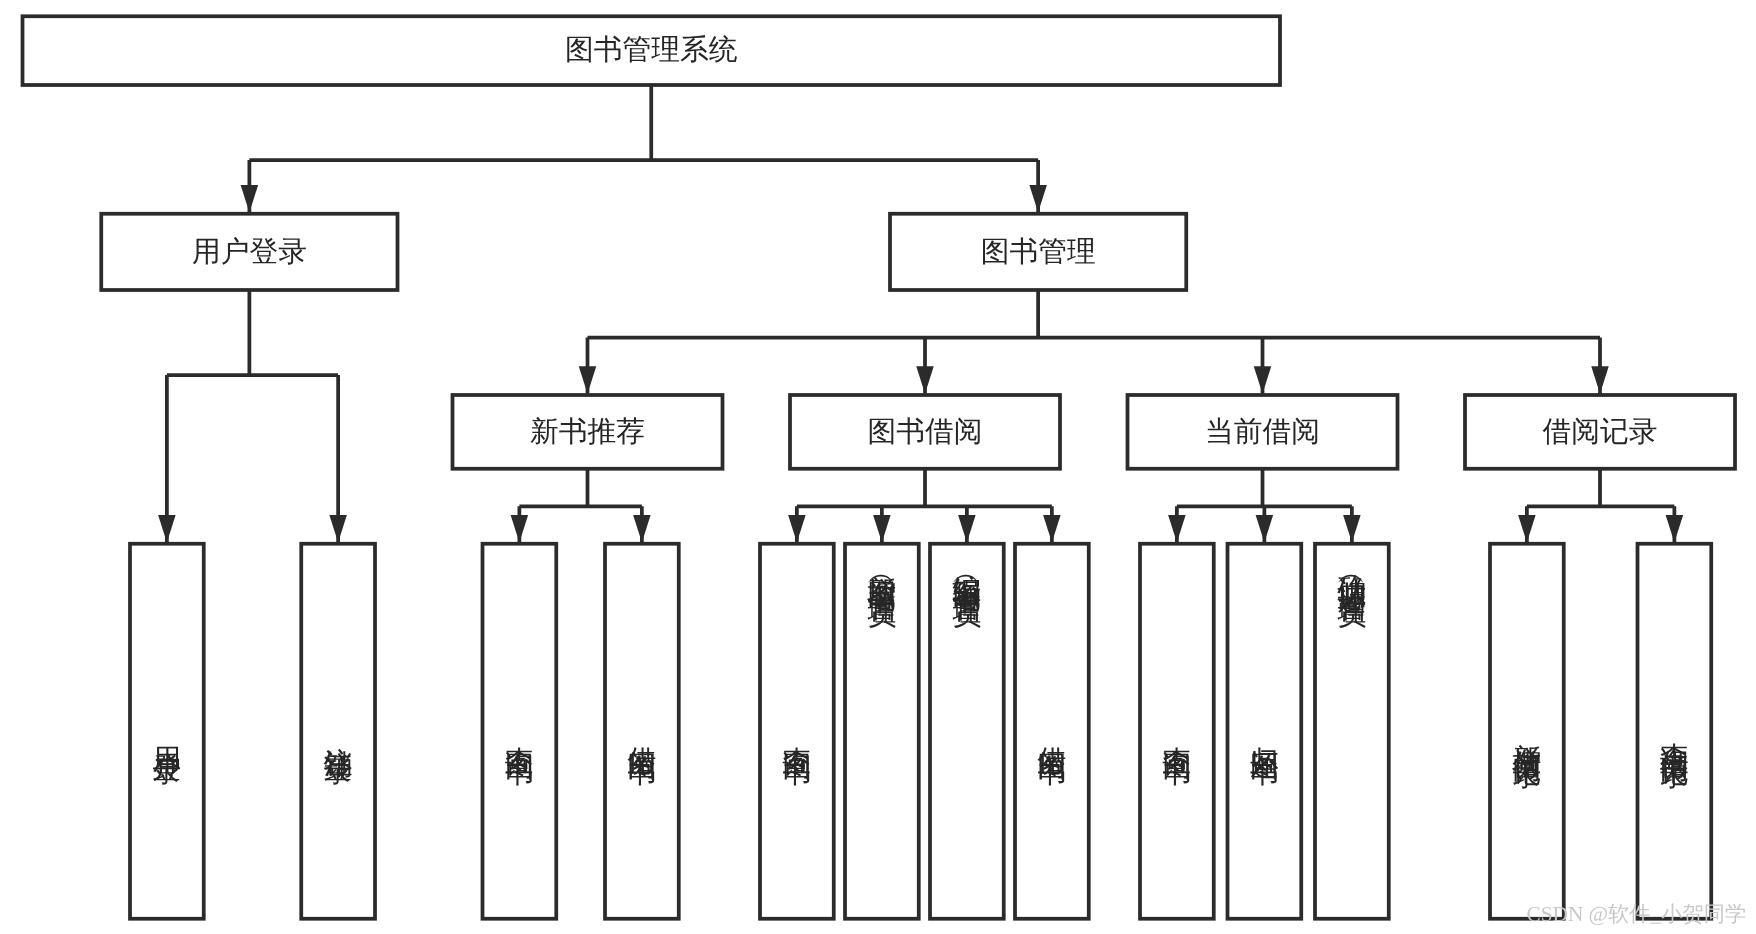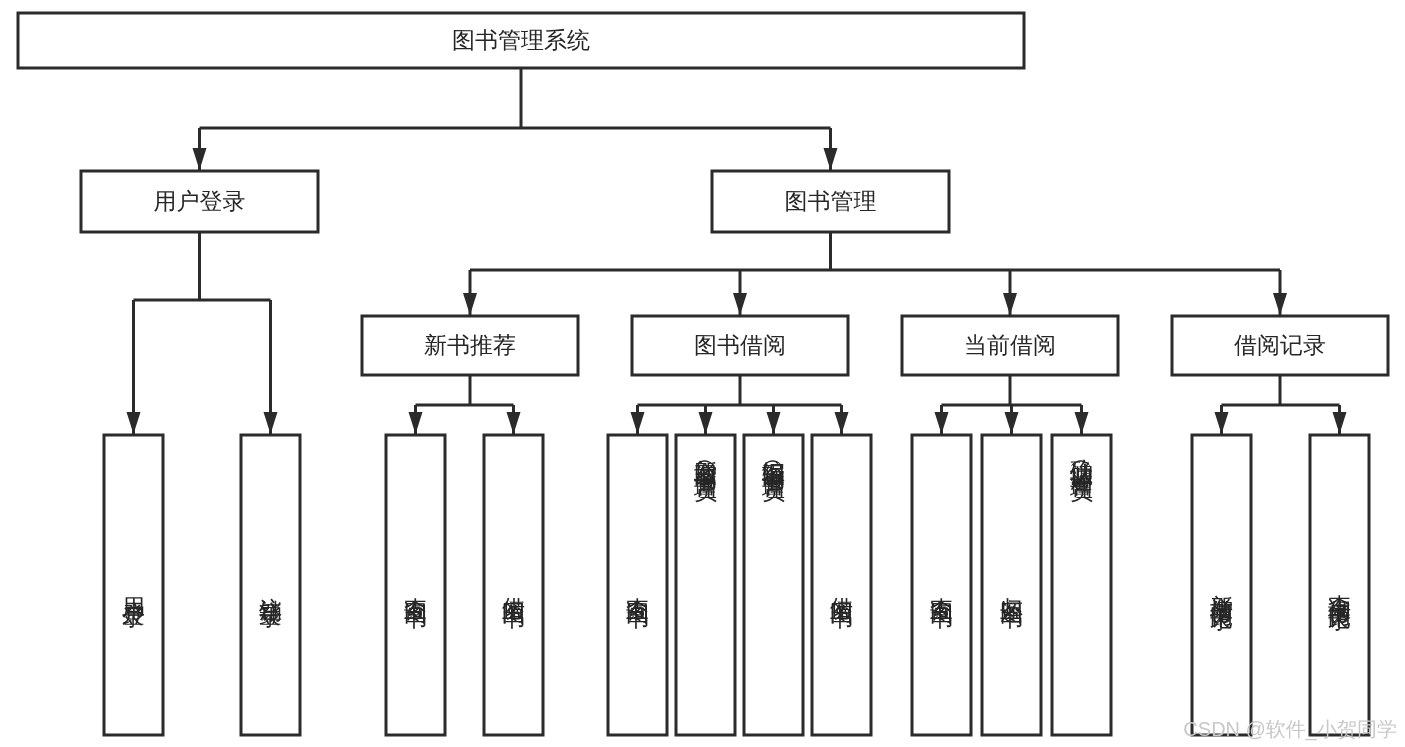--- a/index.html
+++ b/index.html
@@ -60,22 +60,22 @@
     display: flex;
     align-items: center;
     justify-content: center;
     white-space: nowrap;
     pointer-events: none;
   }
   .watermark {
     position: absolute;
     right: 8px;
     bottom: 4px;
-    font-family: Liberation Sans, sans-serif;
-    font-size: 20px;
+    font-family: Liberation Serif, serif;
+    font-size: 17px;
     color: #c8c8c8;
     white-space: nowrap;
   }
 </style>
 </head>
 <body>
 
 <div id="diagram-root">
   <svg class="diagram" viewBox="0 0 1405 747" xmlns="http://www.w3.org/2000/svg">
     <g id="connector-layer">

